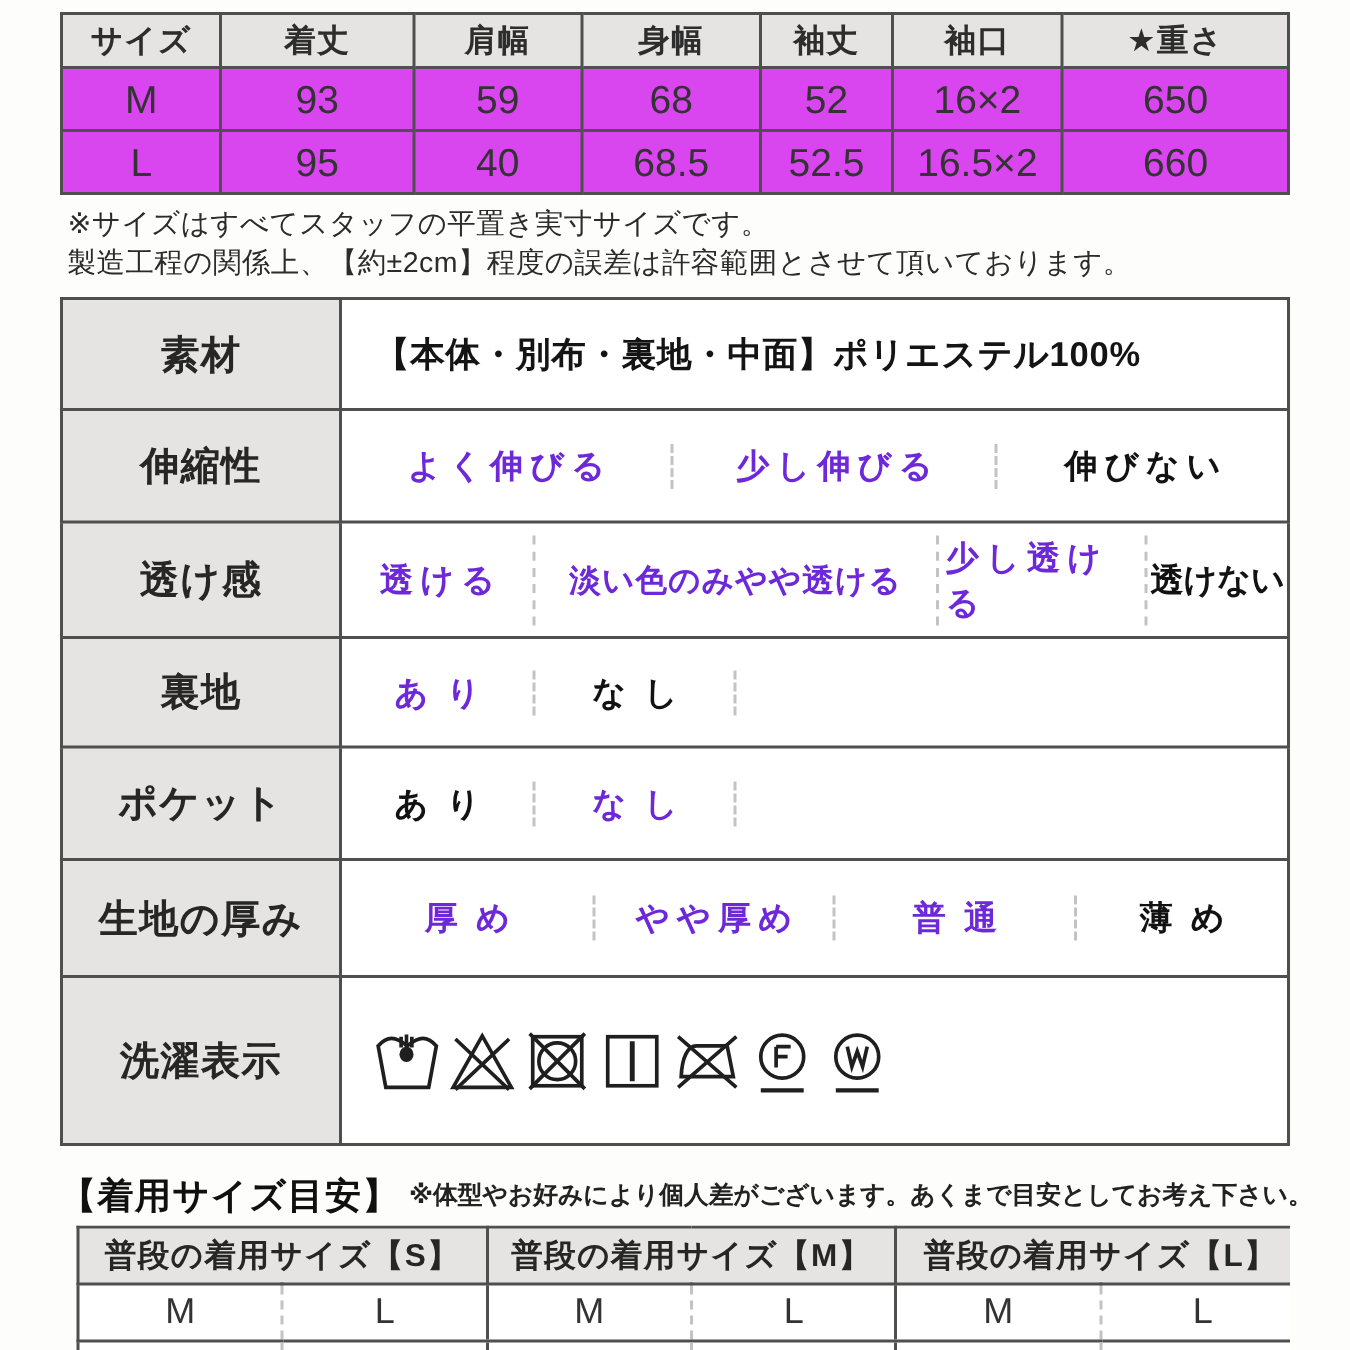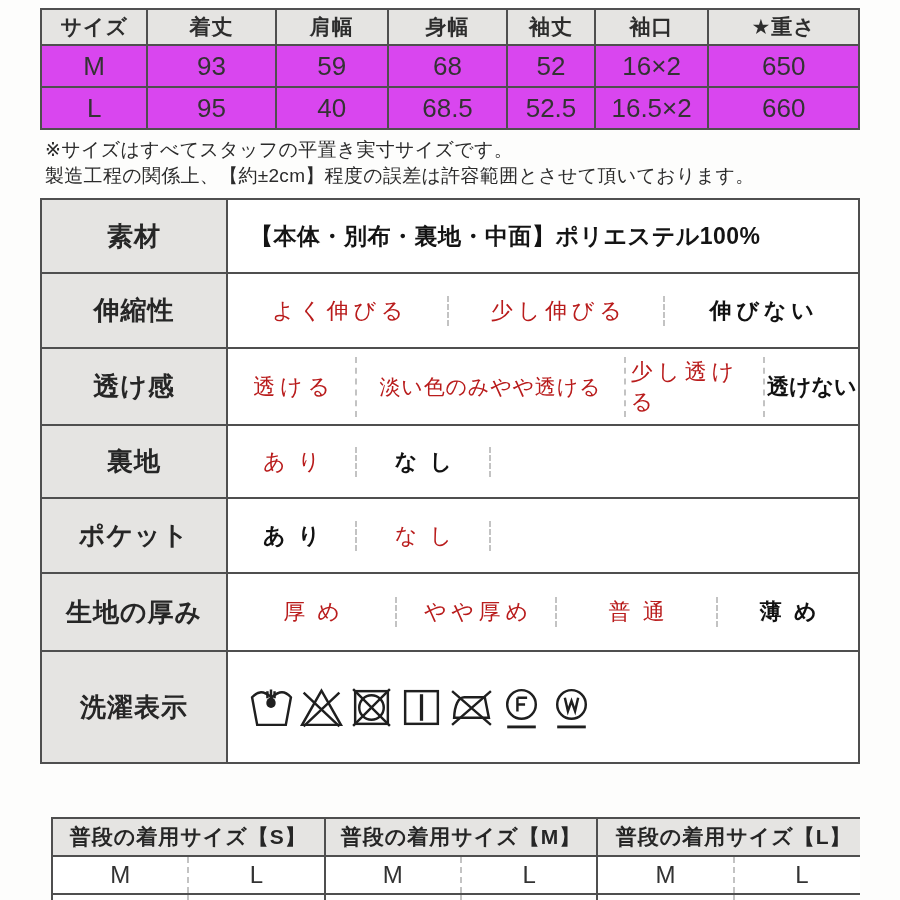--- a/index.html
+++ b/index.html
@@ -22,21 +22,21 @@
 
   
   .spec-table { position:absolute; left:40px; top:198px; width:820px;
     border-collapse:collapse; table-layout:fixed; background:#fff; }
   .spec-table th { background:#e5e4e2; border:2px solid #4f4f4f; width:186px;
     font-size:26px; font-weight:600; color:#262626; text-align:center; letter-spacing:1px; }
   .spec-table td { border:2px solid #4f4f4f; padding:0; vertical-align:middle; }
   .opts { display:flex; height:100%; align-items:stretch; }
   .opt { display:flex; align-items:center; justify-content:center; font-size:22px; }
   .opt.dash { border-left:2px dashed #c3c3c3; }
-  .opt.inactive { color:#b91c1c; font-weight:400; }
+  .opt.inactive { color:#6d28d9; font-weight:700; }
   .opt.active { color:#121212; font-weight:700; }
   .ls-wide { letter-spacing:.55em; padding-left:.55em; }
   .ls-mid  { letter-spacing:.22em; padding-left:.22em; }
   .ls-tight{ letter-spacing:.04em; font-size:21px; }
   .material-value { display:flex; align-items:center; height:100%; padding-left:22px;
     font-size:23px; font-weight:700; color:#141414; letter-spacing:0.5px; }
   .care-cell { display:flex; align-items:center; height:100%; padding-left:20px; gap:3px; }
   .care-cell svg { display:block; }
 
   
@@ -201,20 +201,24 @@
             <circle cx="23" cy="20" r="14"></circle>
             <path d="M16.5 13.5 L19.5 26.5 L23 16.5 L26.5 26.5 L29.5 13.5"></path>
             <path d="M9 42 L37 42" stroke-width="2.8"></path>
           </svg>
         </div>
       </td>
     </tr>
   </tbody>
     </table>
 
+  <div class="fit-head">
+    <span class="fit-heading">【着用サイズ目安】</span>
+    <span class="fit-note">※体型やお好みにより個人差がございます。あくまで目安としてお考え下さい。</span>
+  </div>
 
   <div class="fit-wrap">
     <table class="fit-table">
       <tbody>
           <tr>
         <th colspan="2">普段の着用サイズ【S】</th>
         <th colspan="2">普段の着用サイズ【M】</th>
         <th colspan="2">普段の着用サイズ【L】</th>
       </tr>
       <tr>

